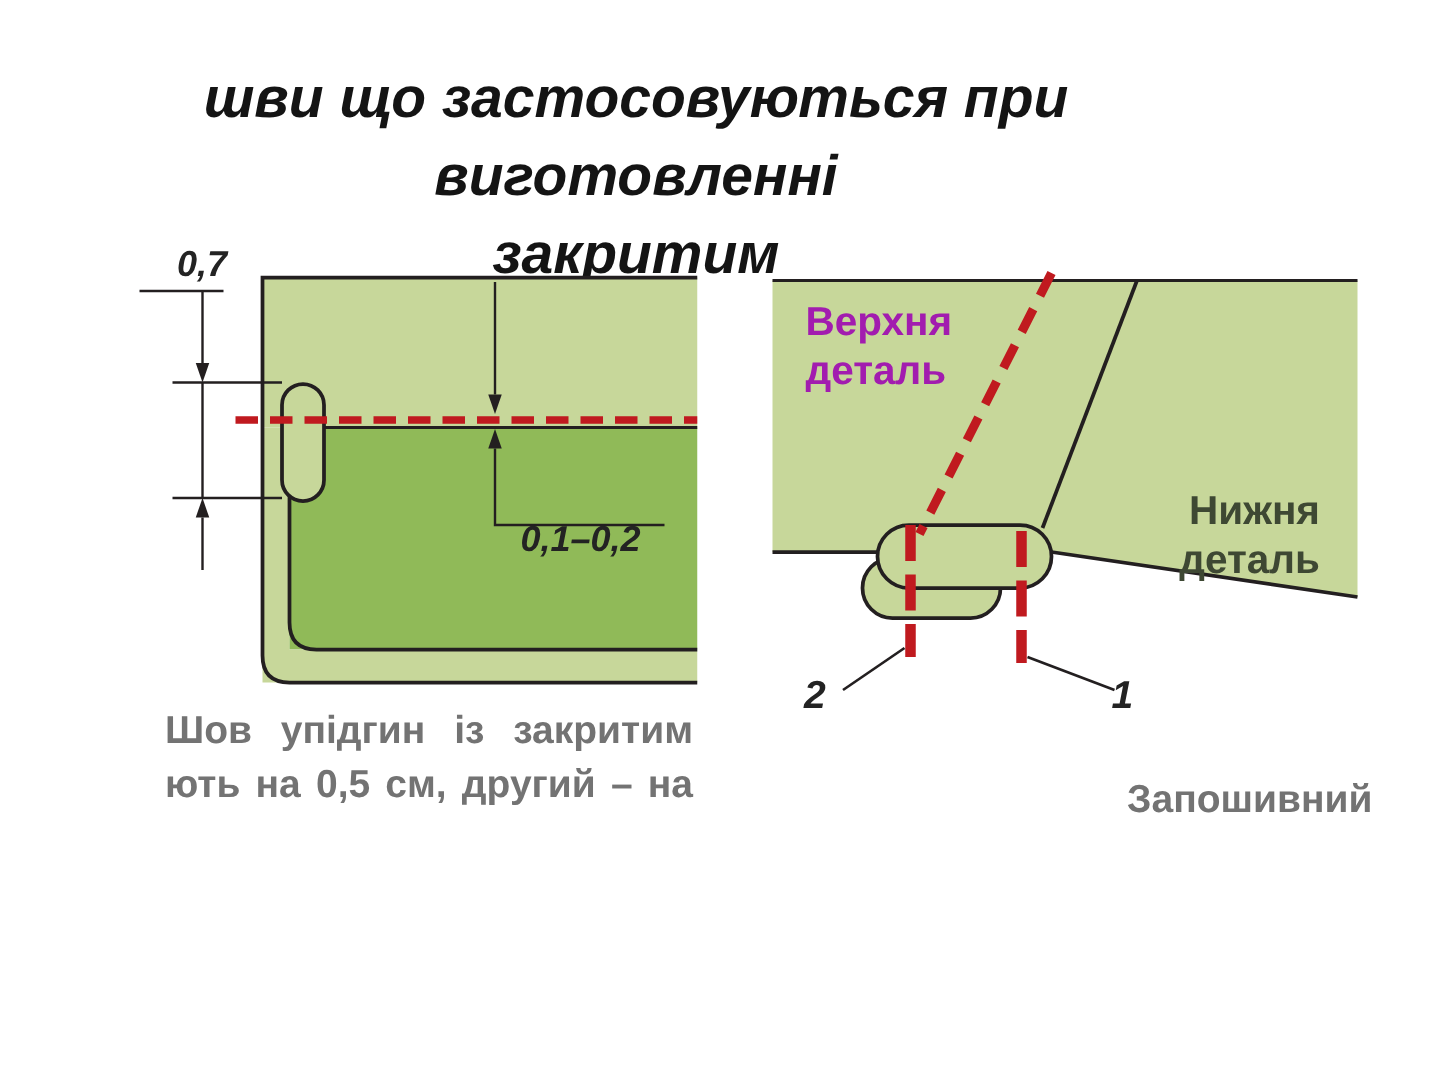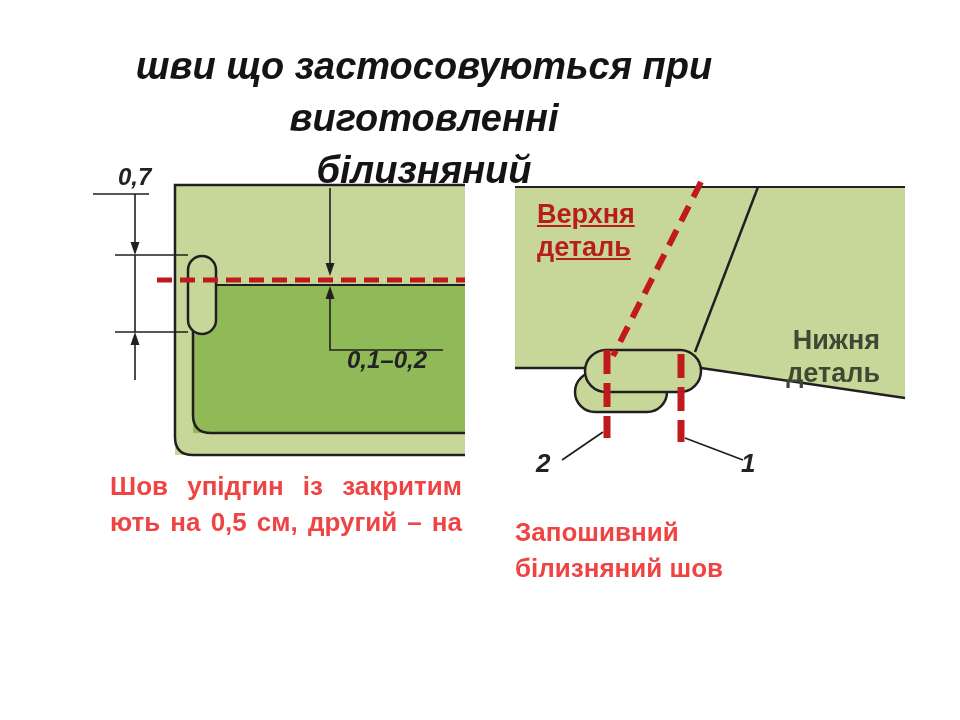--- a/index.html
+++ b/index.html
@@ -3,36 +3,36 @@
 <meta charset="utf-8">
 <style>
   html,body{margin:0;padding:0;background:#ffffff;}
   .slide{position:relative;width:960px;height:720px;background:#ffffff;overflow:hidden;
          font-family:"Liberation Sans",sans-serif;}
   .title{position:absolute;left:0;top:40px;width:848px;text-align:center;
          font-style:italic;font-weight:700;font-size:38px;line-height:52px;color:#141414;}
   .dim-label{position:absolute;font-style:italic;font-weight:600;font-size:24px;color:#232323;}
   .marker-label{position:absolute;font-style:italic;font-weight:700;font-size:26px;color:#232323;}
   .fig-label{position:absolute;font-weight:700;font-size:27px;line-height:33px;}
-  .fig-label.upper{color:#b91c1c;text-decoration:underline;}
+  .fig-label.upper{color:#a21caf;}
   .fig-label.lower{color:#3e4833;text-align:right;}
-  .caption{position:absolute;font-weight:700;font-size:26px;line-height:36px;color:#ef4444;}
+  .caption{position:absolute;font-weight:700;font-size:26px;line-height:36px;color:#737373;}
   .cap-line{text-align:justify;text-align-last:justify;}
   .cap-line.last{text-align:last;text-align-last:left;}
-  .rcap-line{text-align:left;}
+  .rcap-line{text-align:right;}
   svg{position:absolute;display:block;}
 </style>
 </head>
 <body>
 
 <div class="slide">
 
   <div class="title">
     <div>шви що застосовуються при виготовленні</div>
-    <div>білизняний</div>
+    <div>закритим</div>
   </div>
 
   <svg style="left:85px;top:160px;" width="380" height="310" viewBox="0 0 380 310">
 
     <rect x="90" y="25" width="290" height="100" fill="#c7d79a"></rect>
     <rect x="90" y="125" width="18" height="150" fill="#c7d79a"></rect>
     <rect x="108" y="125" width="272" height="148" fill="#90ba58"></rect>
     <rect x="90" y="273" width="290" height="22" fill="#c7d79a"></rect>
 
     <path d="M380,273 H126 Q108,273 108,255 V150" fill="none" stroke="#231f20" stroke-width="2.5"></path>
@@ -87,16 +87,15 @@
   </div>
   <div class="fig-label lower" style="left:758px;top:324px;width:122px;">
     <div>Нижня</div>
     <div>деталь</div>
   </div>
   <div class="marker-label" style="left:536px;top:448px;">2</div>
   <div class="marker-label" style="left:741px;top:448px;">1</div>
 
   <div class="caption" style="left:515px;top:514px;width:400px;">
     <div class="rcap-line">Запошивний</div>
-    <div class="rcap-line">білизняний шов</div>
   </div>
 
 </div>
 
 </body></html>

